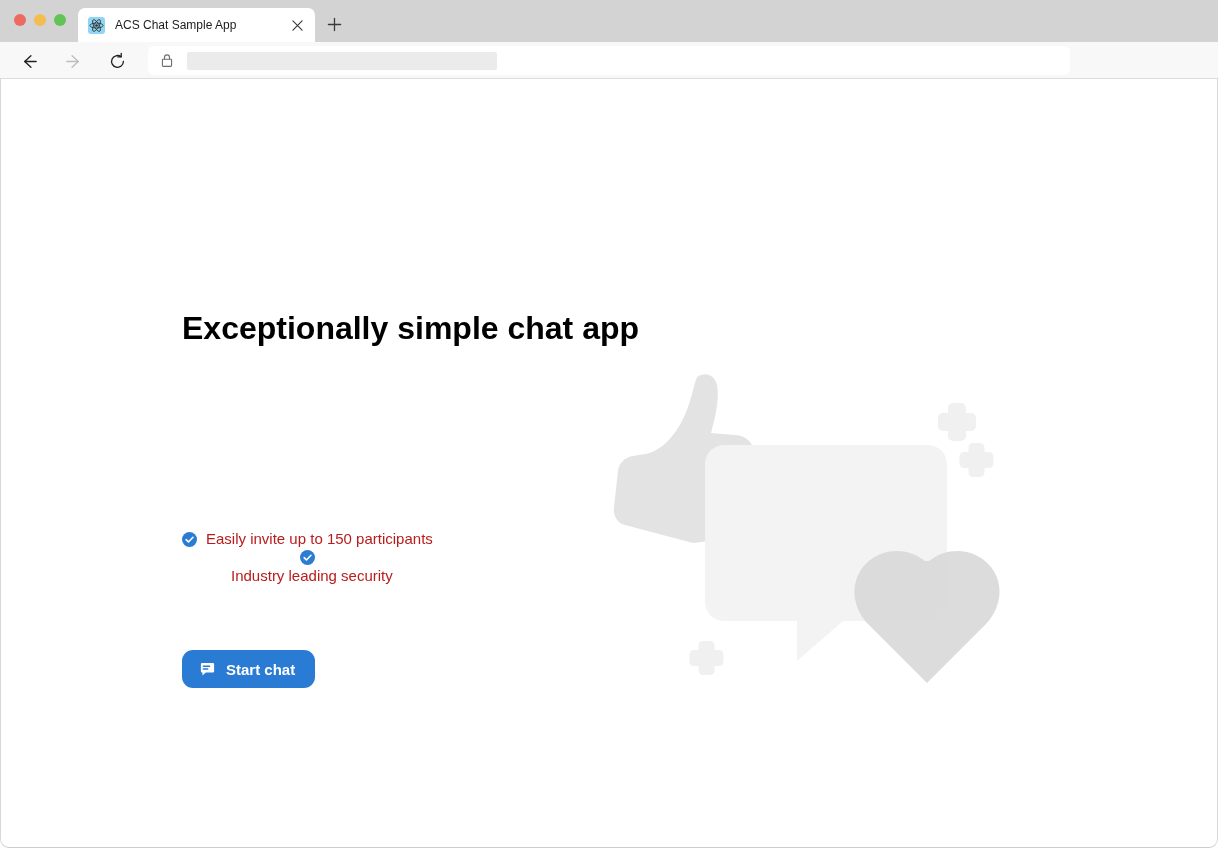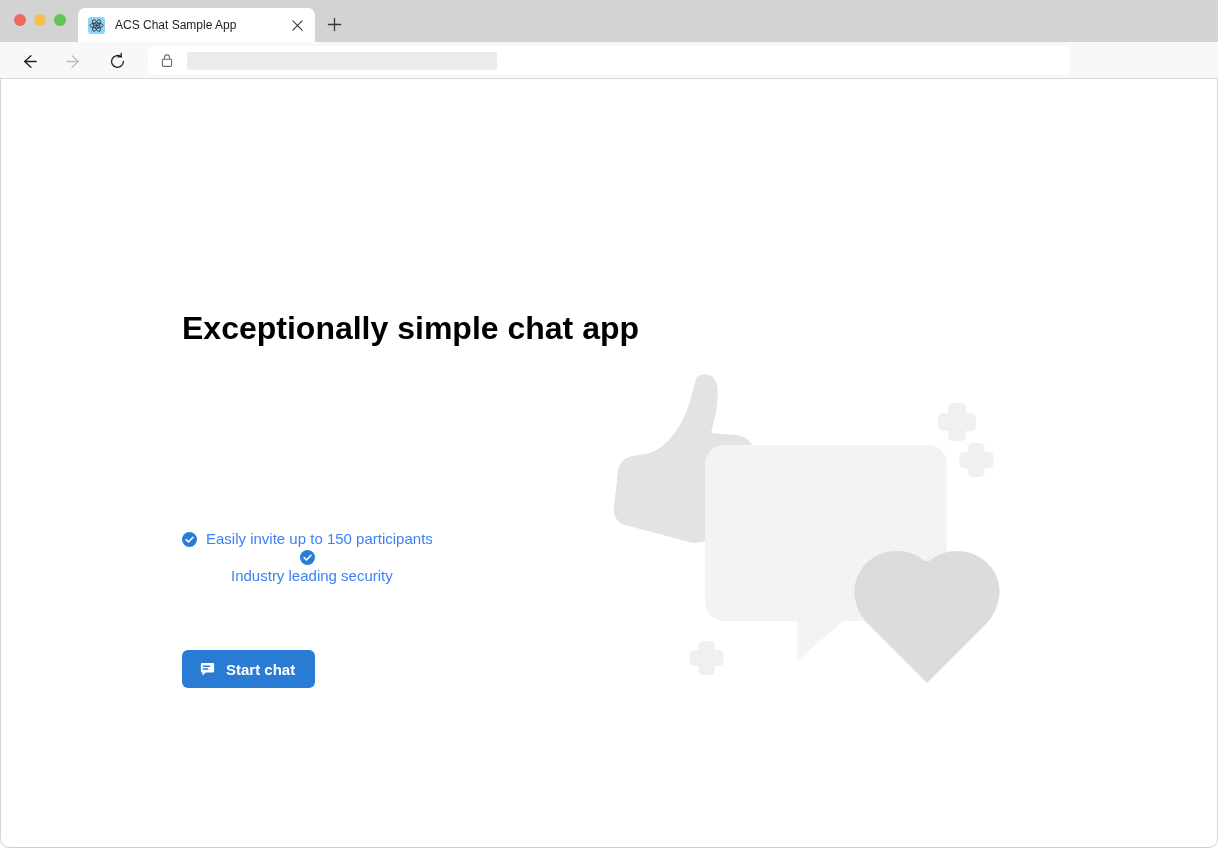--- a/index.html
+++ b/index.html
@@ -154,31 +154,31 @@
   .feature {
     display: flex; align-items: center;
     height: 22px;
     margin-bottom: 0px;
   }
   .feature + .feature { margin-top: 0px; flex-direction: column; }
   .check-icon { flex: 0 0 auto; width: 15px; height: 15px; display: block; }
   .feature-label {
     margin-left: 9px;
     font-size: 15px;
-    color: #3b82f6;
+    color: #b91c1c;
     line-height: 22px;
   }
 
   .start-chat {
     position: absolute;
     left: 181px; top: 571px;
     height: 38px;
     background: #2a7bd4;
     border: none;
-    border-radius: 6px;
+    border-radius: 11px;
     display: flex; align-items: center;
     padding: 0 20px 0 17px;
     gap: 10px;
     cursor: pointer;
   }
   .start-chat-label {
     font-size: 15px;
     font-weight: bold;
     color: #ffffff;
     white-space: nowrap;

